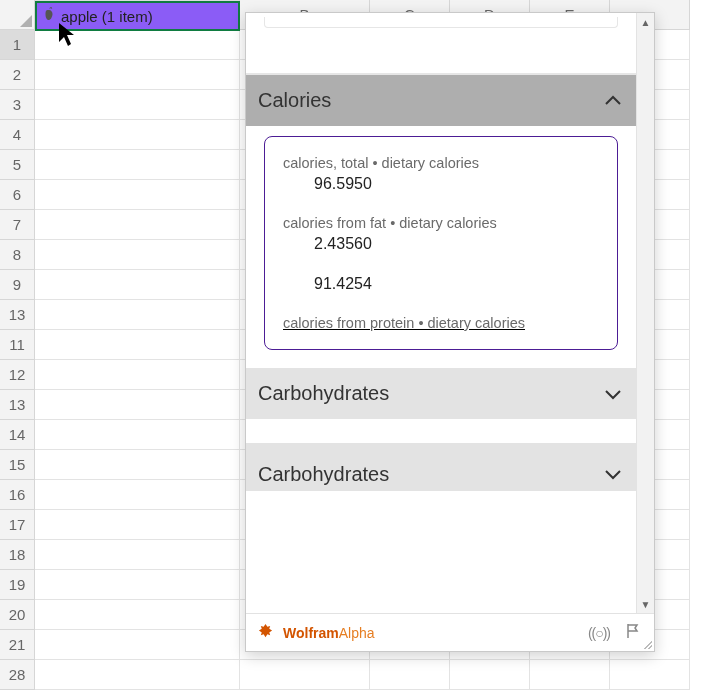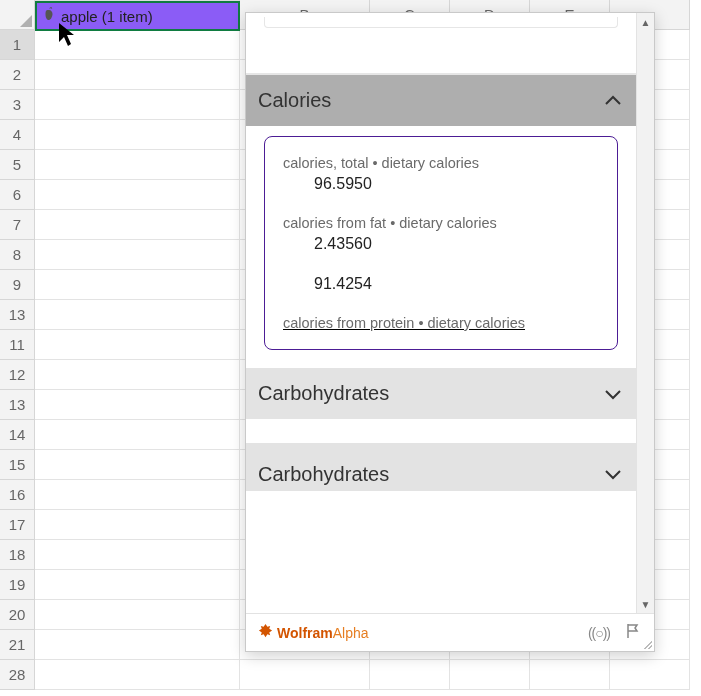--- a/index.html
+++ b/index.html
@@ -186,21 +186,21 @@
   .card-footer {
     height:38px;
     border-top:1px solid #e2e2e2;
     display:flex;
     align-items:center;
     padding: 0 12px;
     gap:8px;
     position:relative;
   }
   .wolfram {
-    display:flex; align-items:center; gap:4px;
+    display:flex; align-items:center; gap:10px;
     font-weight:700;
     font-size:14px;
     color:#d35400;
   }
   .wolfram .thin { color:#e67e22; font-weight:400;}
   .footer-icons { margin-left:auto; display:flex; align-items:center; gap:14px; color:#888; }
   .resize-grip {
     position:absolute; right:2px; bottom:2px;
     width:8px; height:8px;
     background:

